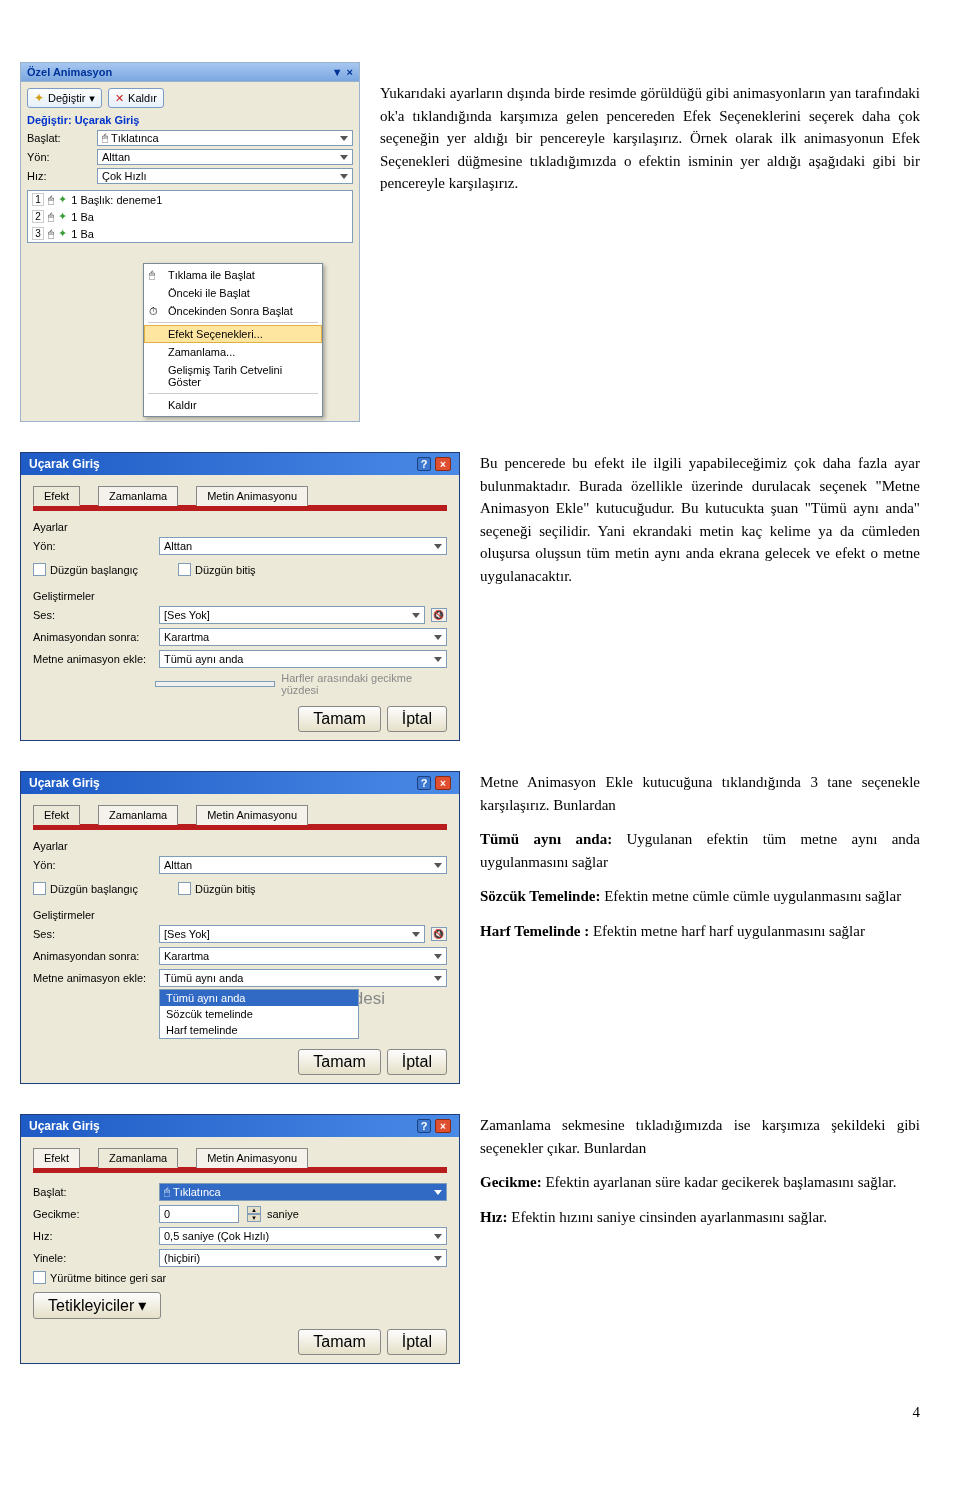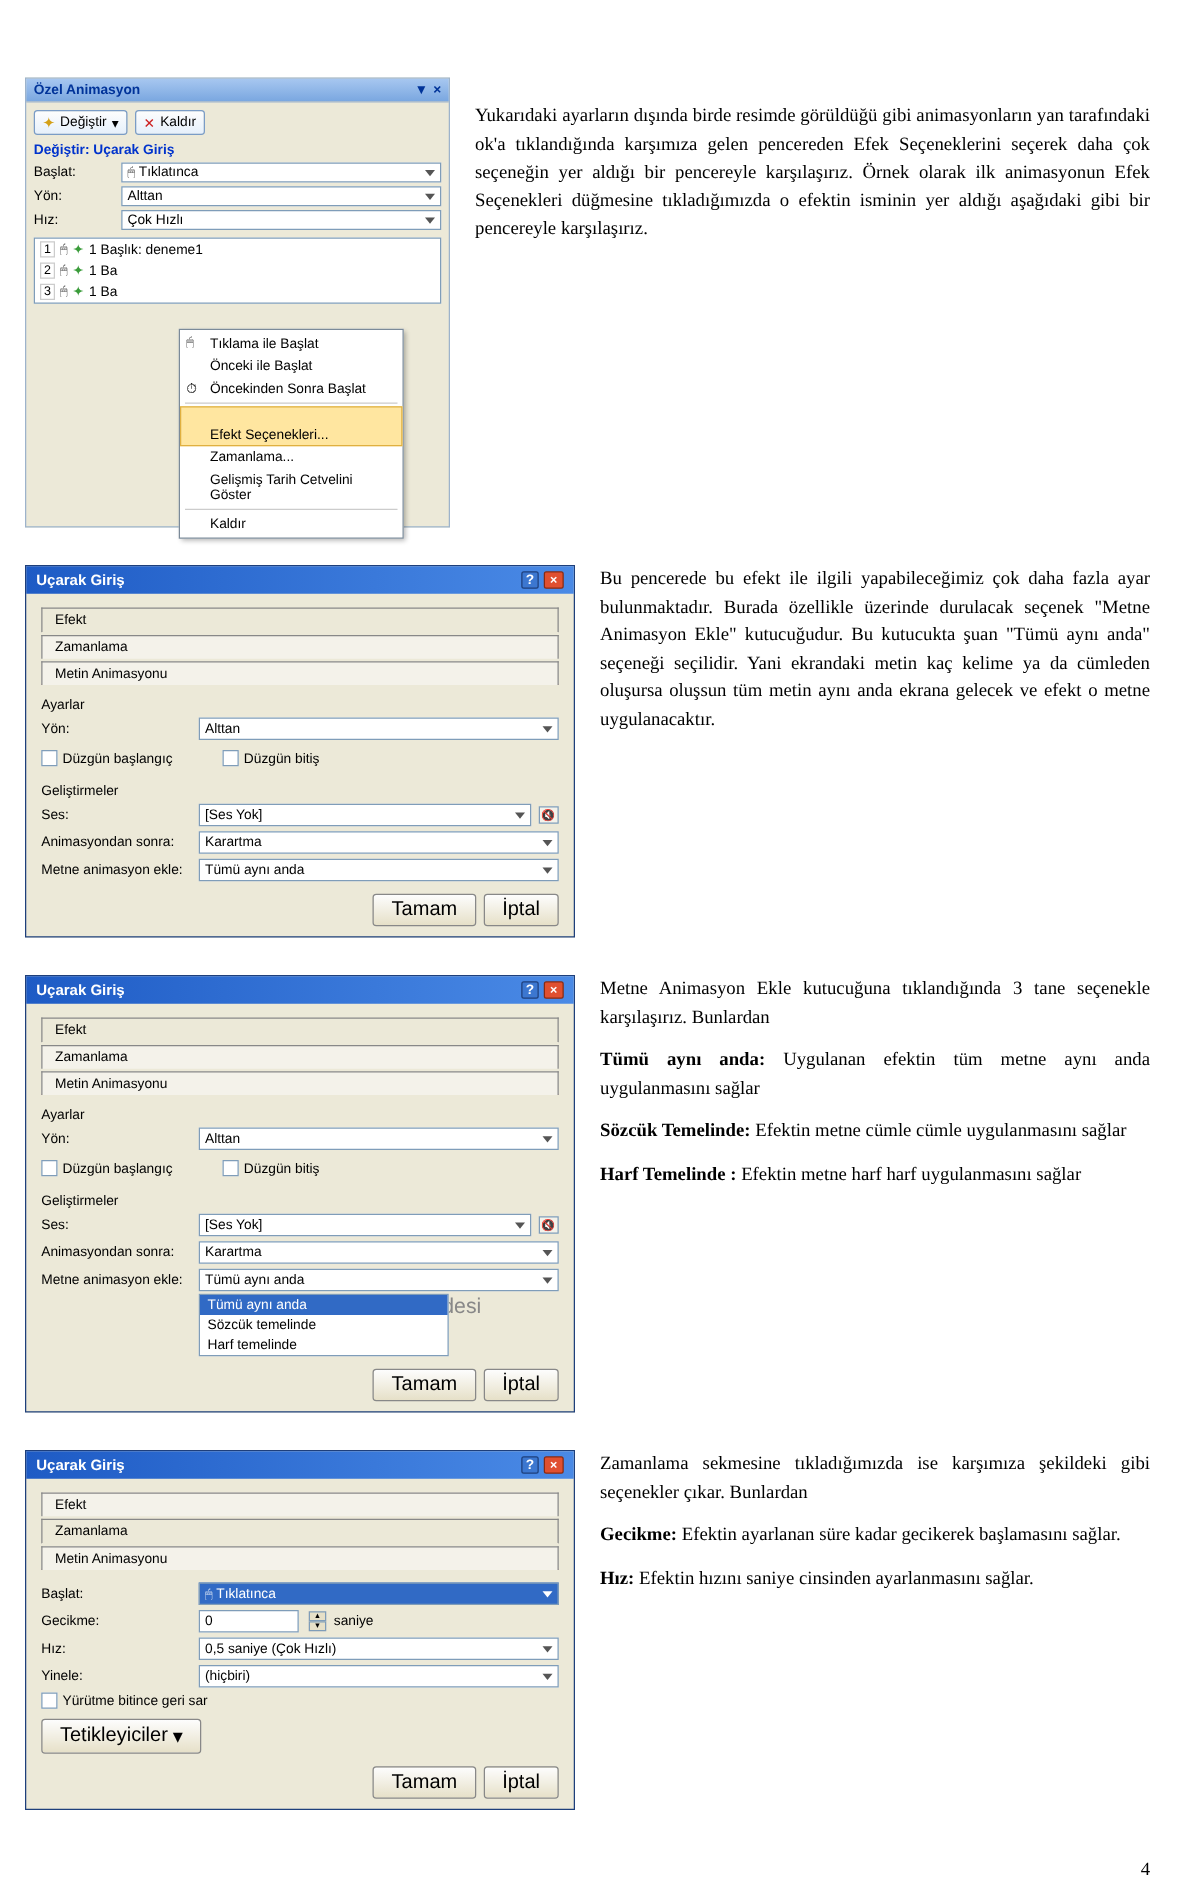--- a/index.html
+++ b/index.html
@@ -12,26 +12,26 @@
     .btn { display: inline-flex; align-items: center; gap: 4px; border: 1px solid #7a9cc6; background: linear-gradient(#fdfdfd,#e6f0fb); padding: 2px 6px; font-size: 11px; border-radius: 3px; }
     .btn-row { display: flex; gap: 6px; margin-bottom: 6px; }
     .field-row { display: flex; align-items: center; margin: 3px 0; font-size: 11px; }
     .field-row .lbl { width: 70px; color: #000; }
     .dropdown { flex: 1; border: 1px solid #7f9db9; background: #fff; padding: 1px 4px; display: flex; justify-content: space-between; align-items: center; font-size: 11px; }
     .caret-down { width: 0; height: 0; border-left: 4px solid transparent; border-right: 4px solid transparent; border-top: 5px solid #555; }
     .list-box { border: 1px solid #7f9db9; background: #fff; font-size: 11px; }
     .list-item { display: flex; align-items: center; gap: 4px; padding: 2px 4px; }
     .context-menu { position: absolute; border: 1px solid #7b8a99; background: #fff; box-shadow: 2px 2px 4px rgba(0,0,0,0.3); font-size: 11px; padding: 2px 0; width: 180px; }
     .context-item { padding: 3px 8px 3px 24px; position: relative; }
-    .context-item.selected { background: #ffe6a0; border: 1px solid #e0b040; padding: 16px 7px 2px 23px; }
+    .context-item.selected { background: #ffe6a0; border: 1px solid #e0b040; padding: 2px 7px 2px 23px; }
     .context-sep { border-top: 1px solid #ccc; margin: 2px 4px; }
     .dialog { border: 1px solid #1e3f7b; background: #ece9d8; width: 440px; }
     .dialog-title { background: linear-gradient(to right, #1e5bc5, #4a8ae6); color: #fff; font-weight: bold; font-size: 12px; padding: 4px 8px; display: flex; justify-content: space-between; align-items: center; text-align: center; }
     .dialog-body { padding: 10px 12px 8px 12px; }
-    .tabs { display: flex; border-bottom: 1px solid #b91c1c; margin-bottom: 10px; gap: 2px; flex-direction: column; }
+    .tabs { display: flex; border-bottom: 6px solid #b91c1c; margin-bottom: 10px; gap: 18px; }
     .tab { border: 1px solid #888; border-bottom: none; padding: 3px 10px; font-size: 11px; background: #ece9d8; position: relative; top: 1px; }
     .tab.active { background: #ece9d8; border-bottom: 1px solid #ece9d8; }
     .tab:not(.active) { background: #f4f2ea; }
     .group-box { margin-bottom: 10px; }
     .group-title { font-size: 11px; color: #000; margin-bottom: 4px; }
     .drow { display: flex; align-items: center; margin: 4px 0; font-size: 11px; gap: 6px; }
     .drow .dlbl { width: 120px; }
     .dval { flex: 1; border: 1px solid #7f9db9; background: #fff; padding: 2px 4px; display: flex; justify-content: space-between; align-items: center; }
     .dval.short { flex: 0 0 120px; }
     .checkbox-row { display: flex; align-items: center; gap: 4px; font-size: 11px; margin: 4px 0; }
@@ -221,20 +221,27 @@
                 <span class="caret-down"></span>
               </div>
           </div>
           <div class="drow">
             <span class="dlbl">Metne animasyon ekle:</span>
             <div class="dval">
                 <span>Tümü aynı anda</span>
                 <span class="caret-down"></span>
               </div>
           </div>
+          <div class="drow">
+            <span class="dlbl"></span>
+            <div class="dval short muted" style="background:#f0f0f0;">
+                <span></span>
+              </div>
+            <span class="muted">Harfler arasındaki gecikme yüzdesi</span>
+          </div>
         </div>
 
         <div class="dbtn-row">
           <div class="dbtn">Tamam</div>
           <div class="dbtn">İptal</div>
         </div>
       </div>
     </div>
 
     <div class="text-content" style="flex:1;">

